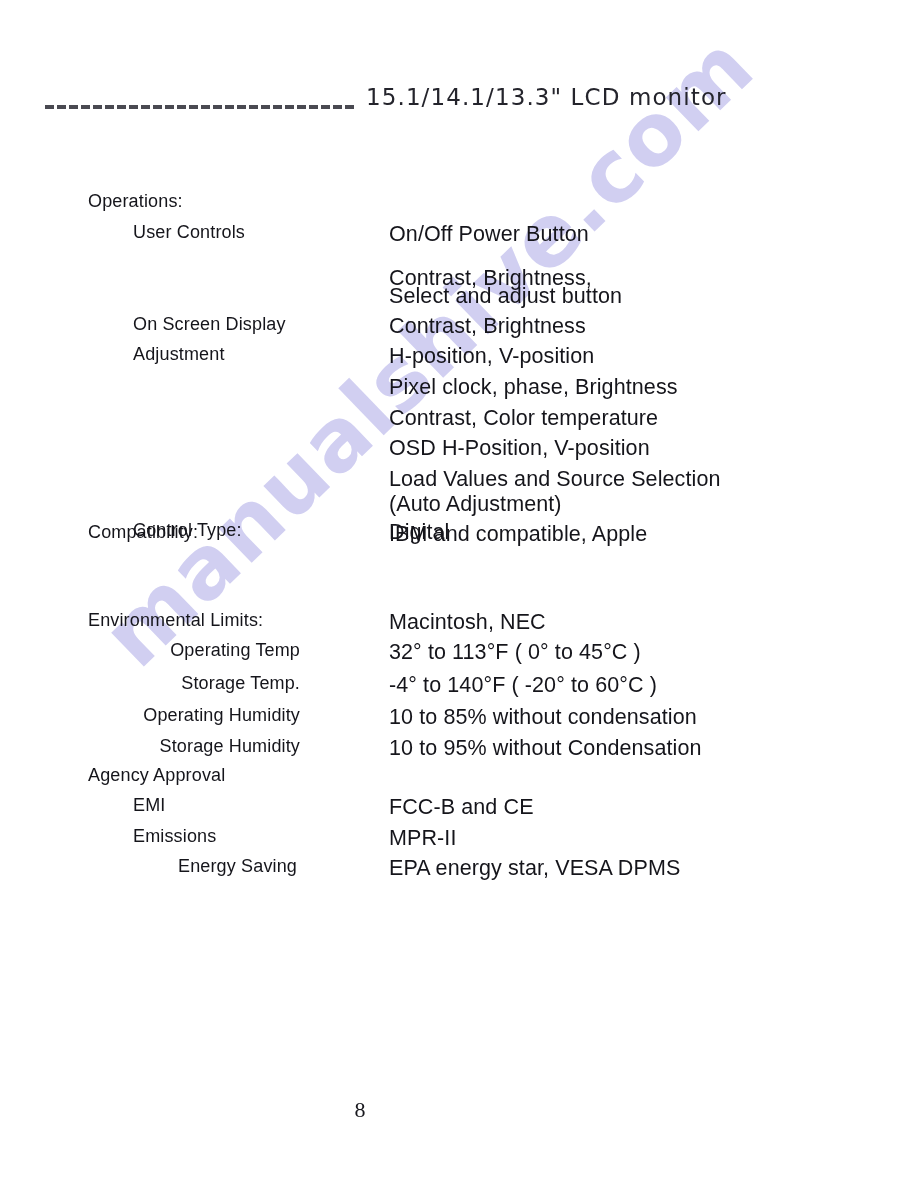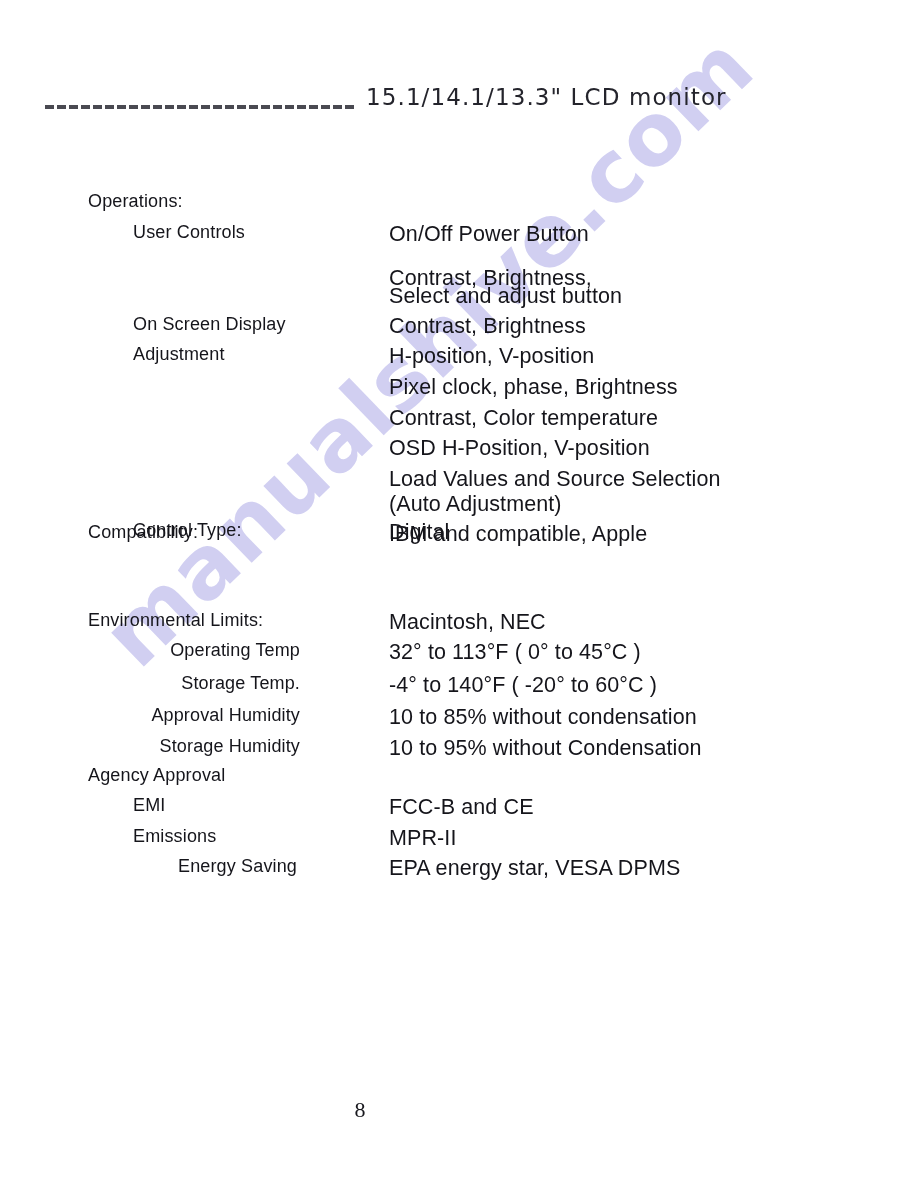--- a/index.html
+++ b/index.html
@@ -197,21 +197,21 @@
       </div>
       <div class="row" style="top: 640px;">
         <div class="label right">Operating Temp</div>
         <div class="value">32° to 113°F ( 0° to 45°C )</div>
       </div>
       <div class="row" style="top: 673px;">
         <div class="label right">Storage Temp.</div>
         <div class="value">-4° to 140°F ( -20° to 60°C )</div>
       </div>
       <div class="row" style="top: 705px;">
-        <div class="label right">Approval Humidity</div>
+        <div class="label right">Operating Humidity</div>
         <div class="value">10 to 85% without condensation</div>
       </div>
       <div class="row" style="top: 736px;">
         <div class="label right">Storage Humidity</div>
         <div class="value">10 to 95% without Condensation</div>
       </div>
       <div class="row" style="top: 765px;">
         <div class="label lv0" style="left: 88px;">Agency Approval</div>
       </div>
       <div class="row" style="top: 795px;">

